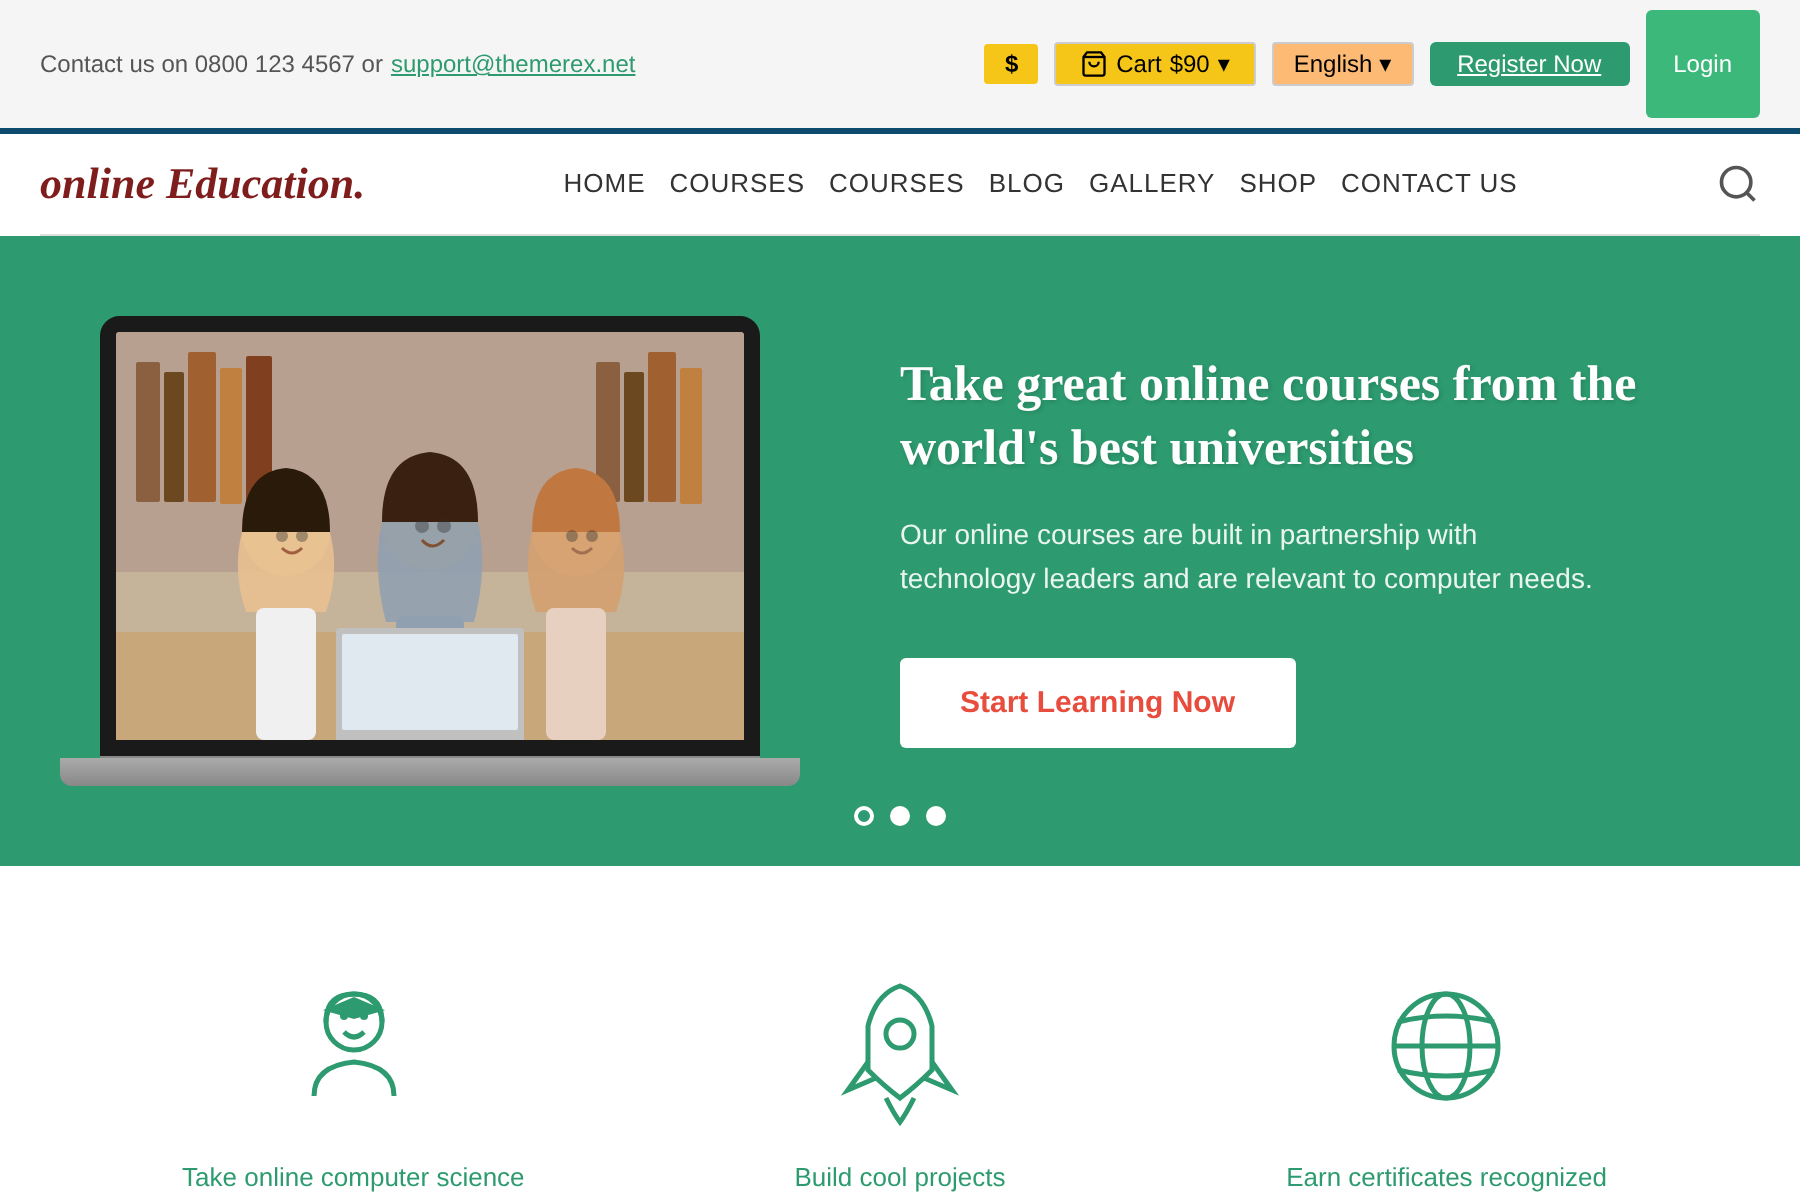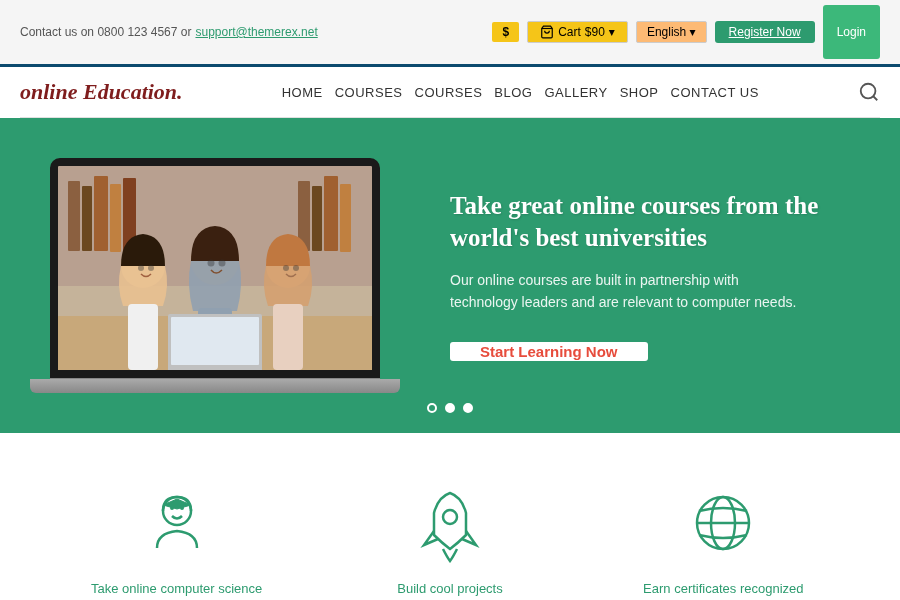--- a/index.html
+++ b/index.html
@@ -164,21 +164,21 @@
       font-size: 14px;
       line-height: 1.6;
       margin-bottom: 28px;
       color: rgba(255,255,255,0.9);
       max-width: 360px;
     }
     .hero-cta {
       background: #fff;
       color: #e74c3c;
       border: none;
-      padding: 1px 30px;
+      padding: 14px 30px;
       font-size: 15px;
       font-weight: bold;
       cursor: pointer;
       border-radius: 3px;
       display: inline-block;
       text-decoration: none;
     }
 
     
     .hero-dots {

